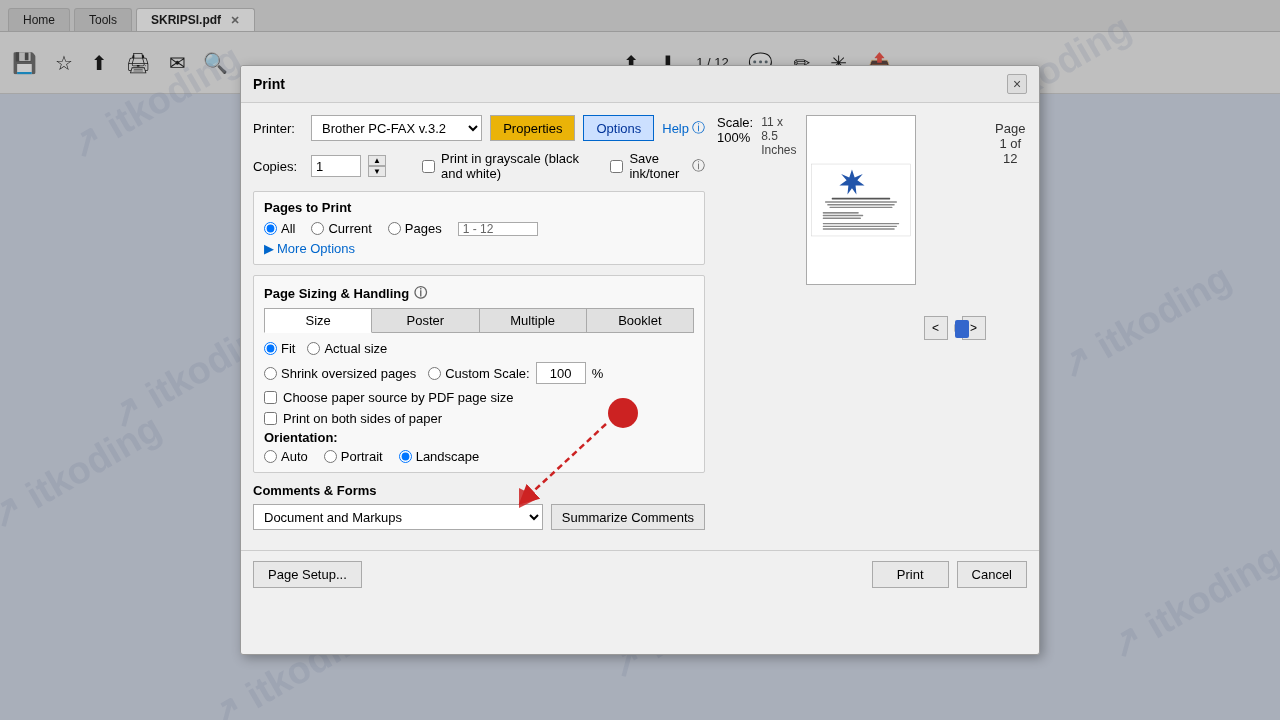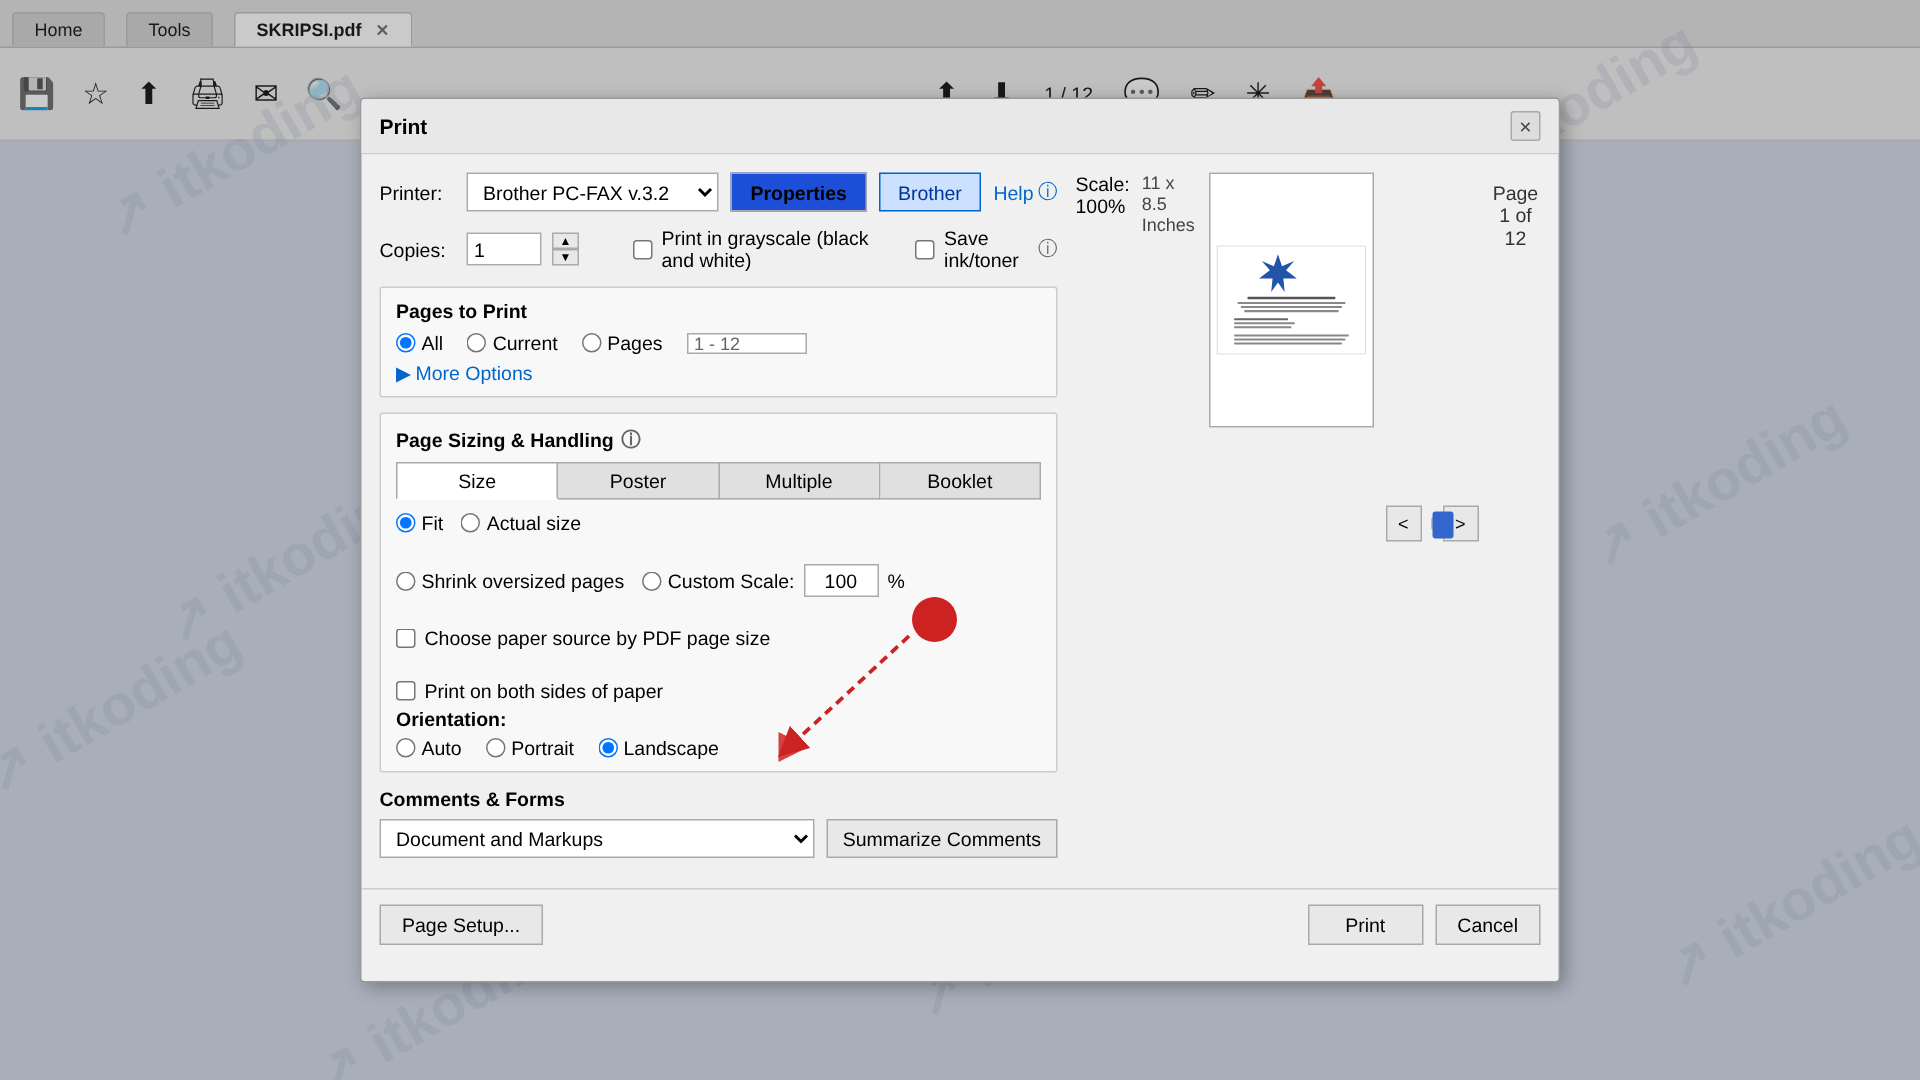--- a/index.html
+++ b/index.html
@@ -57,21 +57,21 @@
       border-bottom: 1px solid #bbb;
     }
     .tab {
       padding: 4px 14px;
       background: #d0d0d0;
       border: 1px solid #bbb;
       border-bottom: none;
       border-radius: 3px 3px 0 0;
       cursor: pointer;
       font-size: 12px;
-      margin-right: 14px;
+      margin-right: 4px;
     }
     .tab.active {
       background: #fff;
       font-weight: bold;
     }
     .tab-close {
       margin-left: 6px;
       font-size: 11px;
       color: #666;
     }
@@ -162,24 +162,23 @@
       height: 26px;
       border: 1px solid #aaa;
       background: white;
       padding: 2px 6px;
       font-size: 13px;
     }
     .btn-properties {
       padding: 3px 12px;
       height: 26px;
       border: 1px solid #aaa;
-      background: #1d4ed8;
-      cursor: pointer;
-      font-size: 13px;
-      font-weight: bold;
+      background: #eab308;
+      cursor: pointer;
+      font-size: 13px;
     }
     .btn-advanced {
       padding: 3px 12px;
       height: 26px;
       border: 1px solid #0066cc;
       background: #cce0ff;
       cursor: pointer;
       font-size: 13px;
       color: #003399;
     }
@@ -306,21 +305,21 @@
     .sizing-tab.active {
       background: white;
       border-bottom-color: white;
     }
     .sizing-tab:not(:first-child) { border-left: none; }
 
     
     .sizing-options {
       display: flex;
       flex-direction: column;
-      gap: 20px;
+      gap: 6px;
     }
     .sizing-row {
       display: flex;
       align-items: center;
       gap: 12px;
     }
     .custom-scale-row {
       display: flex;
       align-items: center;
       gap: 6px;
@@ -541,21 +540,21 @@
       <div class="dialog-body">
 
         <div class="left-panel">
 
           <div class="printer-row">
             <span class="printer-label">Printer:</span>
             <select class="printer-select">
               <option>Brother PC-FAX v.3.2</option>
             </select>
             <button class="btn-properties">Properties</button>
-            <button class="btn-advanced">Brother</button>
+            <button class="btn-advanced">Options</button>
             <a href="#" class="help-link">
               <span>Help</span>
               <span>ⓘ</span>
             </a>
           </div>
 
           <div style="display:flex;align-items:center;gap:16px;">
             <div class="copies-row">
               <span class="copies-label">Copies:</span>
               <input class="copies-input" type="text" value="1" style="">

